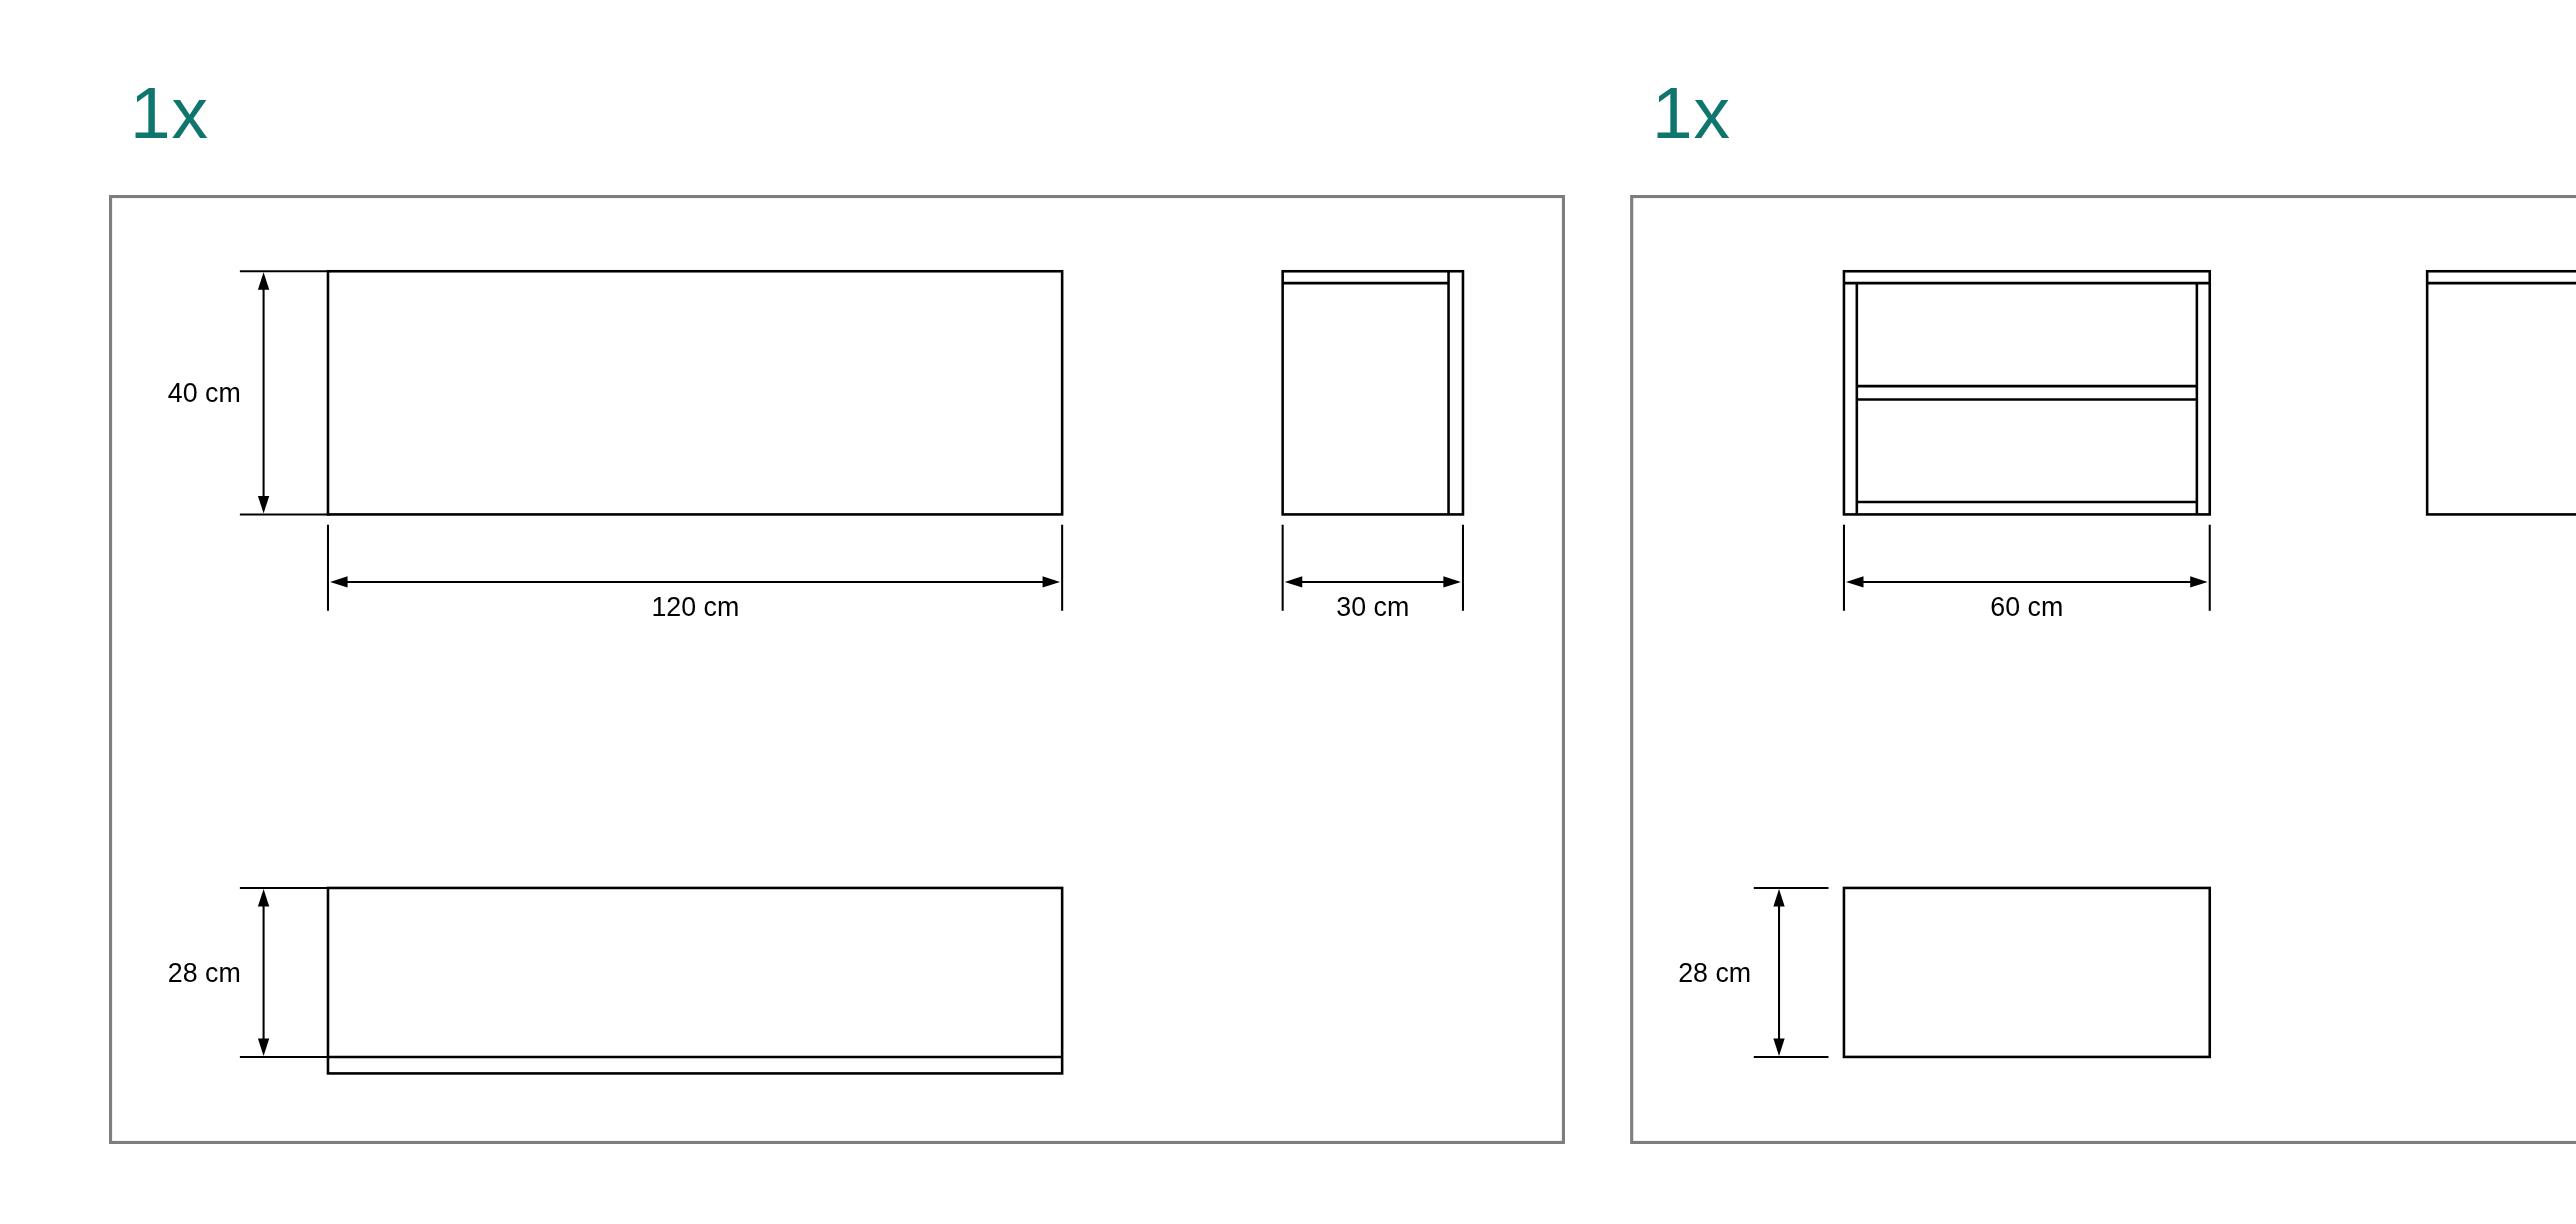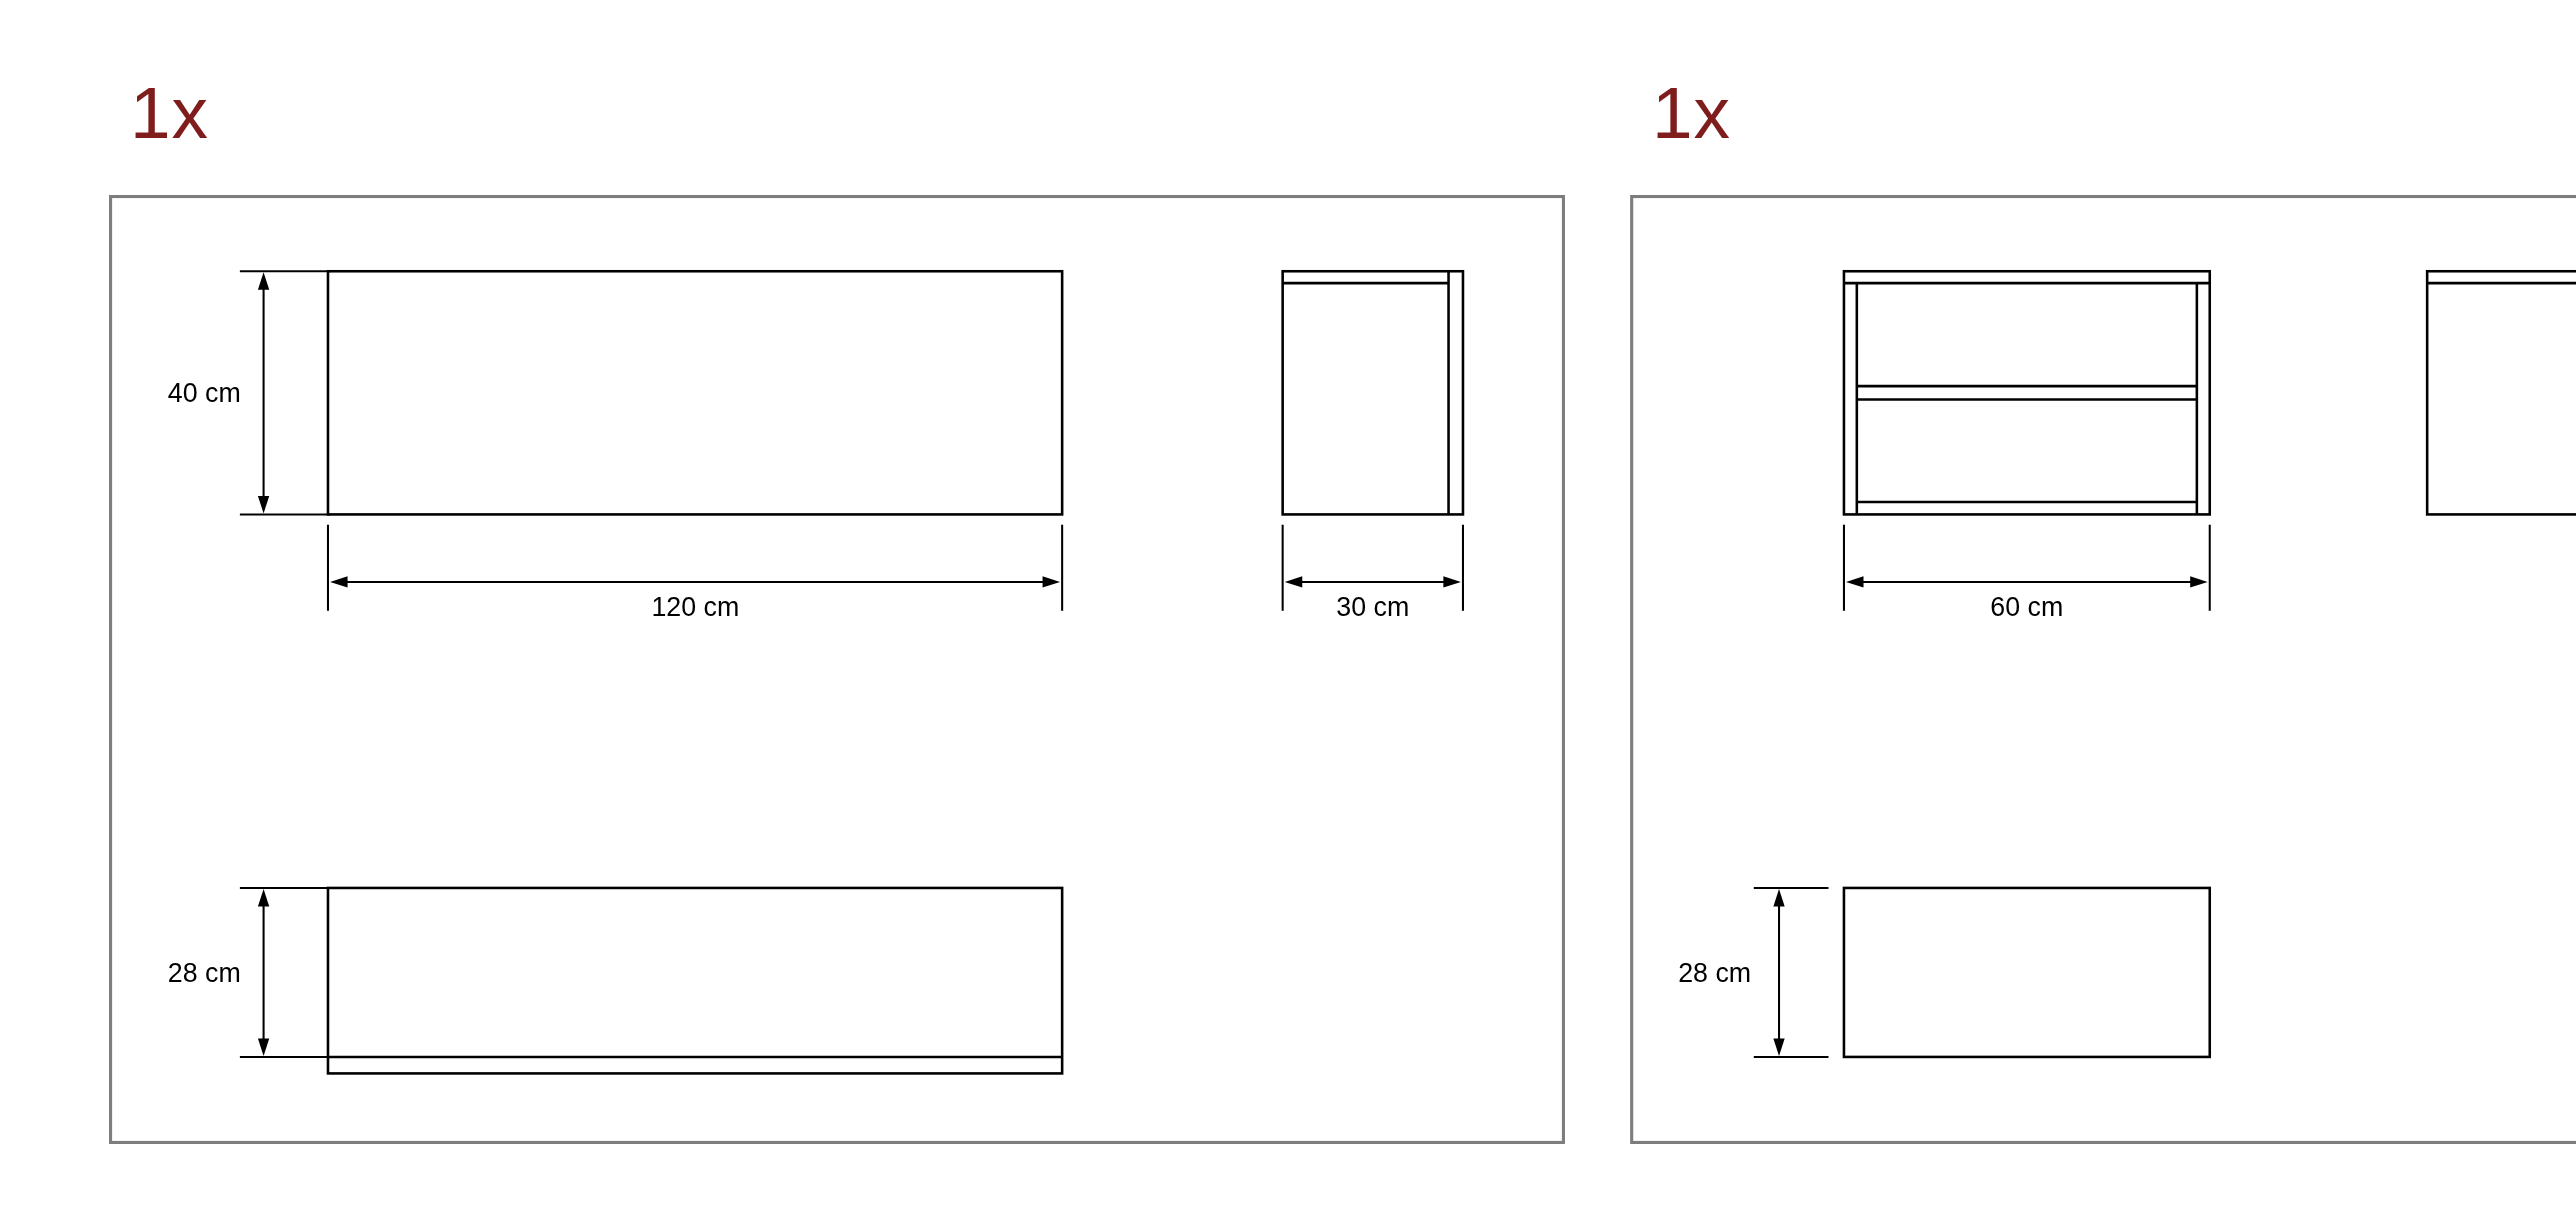--- a/index.html
+++ b/index.html
@@ -9,21 +9,21 @@
     height: 1224px;
     background: #ffffff;
     font-family: "Liberation Sans", sans-serif;
     overflow: hidden;
   }
   .quantity {
     position: absolute;
     top: 76px;
     font-size: 73px;
     line-height: 73px;
-    color: #7f1d1d;
+    color: #0f766e;
     letter-spacing: 1px;
   }
   .panel-svg { position: absolute; display: block; }
   svg text {
     font-family: "Liberation Sans", sans-serif;
     font-size: 52px;
     fill: #000000;
   }
   svg .frame { fill: none; stroke: #7d7d7d; stroke-width: 6; }
   svg .part  { fill: none; stroke: #000000; stroke-width: 5; }

